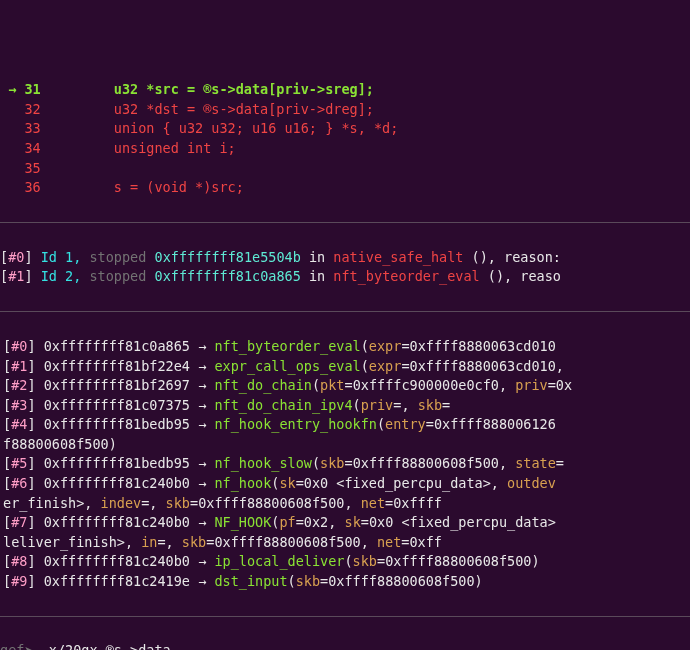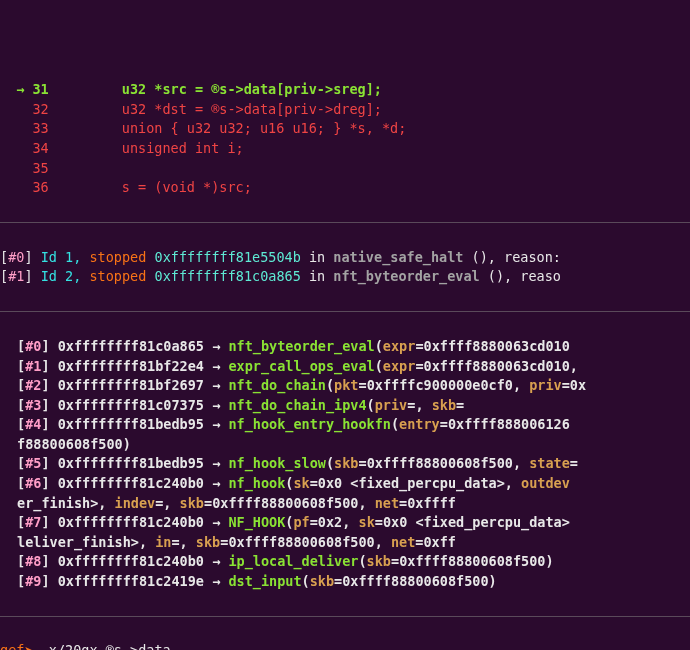--- a/index.html
+++ b/index.html
@@ -10,34 +10,34 @@
     line-height: 1.45;
     width: 690px;
     height: 650px;
     overflow: hidden;
     white-space: pre;
   }
   .line { white-space: pre; }
   .gray { color: #ef4444; }
   .white { color: #e8e8e8; }
   .cyan { color: #34e2e2; }
-  .red { color: #f97316; }
+  .red { color: #737373; }
   .blue { color: #5eead4; }
-  .yellowb { color: #a3a3a3; font-weight: bold; text-align: right; }
+  .yellowb { color: #ef4444; font-weight: normal; text-align: right; }
   .green { color: #8ae234; }
   .greenb { color: #8ae234; font-weight: bold; }
   .orange { color: #d8a050; }
   .hr {
     border: none;
     border-top: 1px solid #5a4a5a;
     margin: 3px 0;
   }
-  .src-sec { padding: 2px 0 2px 8px; }
+  .src-sec { padding: 2px 0 2px 0; }
   .threads-sec { padding: 2px 0; }
-  .trace-sec { padding: 2px 17px; font-weight: bold; }
+  .trace-sec { padding: 2px 3px; }
   .cmd-sec { padding: 2px 0; }
   .idx { color: #ff9ec7; }
 </style>
 </head>
 <body>
 
 
 
 <div class="src-sec" id="src-root"><div class="line"><span class="greenb"> → </span><span class="greenb">31</span><span class="greenb">         u32 *src = ®s-&gt;data[priv-&gt;sreg];</span></div><div class="line"><span class="gray">   </span><span class="gray">32</span><span class="gray">         u32 *dst = ®s-&gt;data[priv-&gt;dreg];</span></div><div class="line"><span class="gray">   </span><span class="gray">33</span><span class="gray">         union { u32 u32; u16 u16; } *s, *d;</span></div><div class="line"><span class="gray">   </span><span class="gray">34</span><span class="gray">         unsigned int i;</span></div><div class="line"><span class="gray">   </span><span class="gray">35</span><span class="gray"></span></div><div class="line"><span class="gray">   </span><span class="gray">36</span><span class="gray">         s = (void *)src;</span></div></div>
 <hr class="hr">

